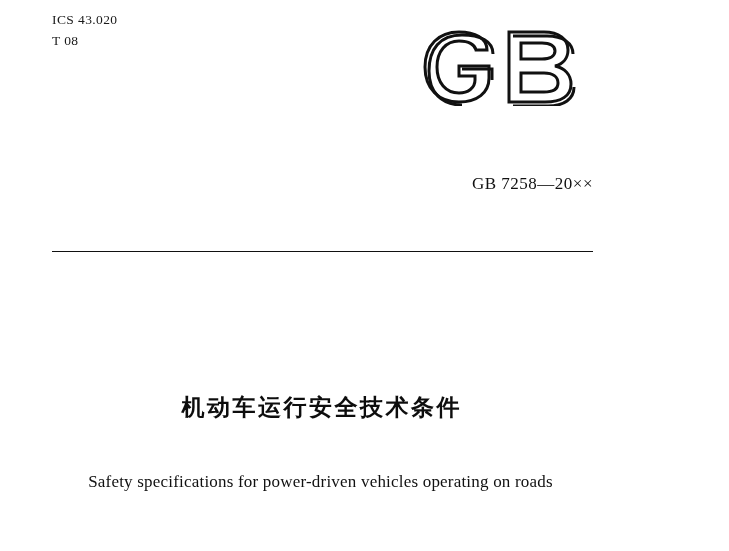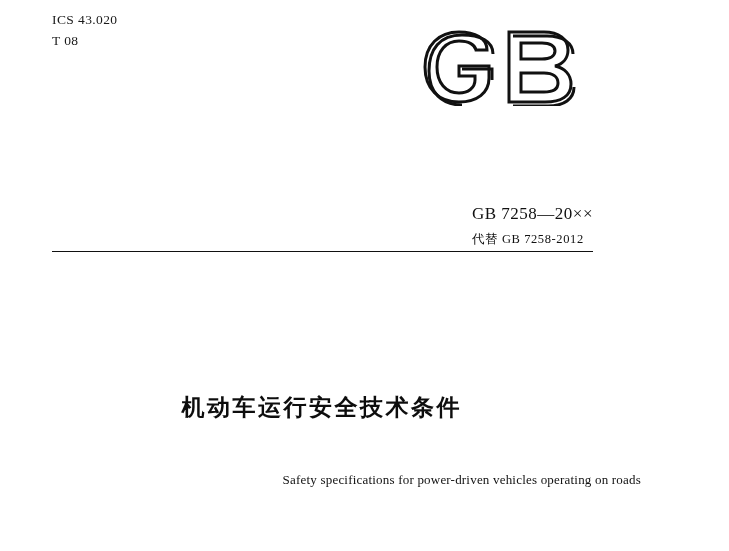--- a/index.html
+++ b/index.html
@@ -62,21 +62,22 @@
     letter-spacing: 13px;
     text-indent: 13px;
     color: #0d0d0d;
     white-space: nowrap;
   }
 
   
   .std-no-block {
     position: absolute;
     right: 48px;
-    top: 204px;
+    top: 174px;
+    text-align: right;
   }
   .std-no {
     font-family: "Liberation Serif", serif;
     font-size: 17px;
     letter-spacing: 0.5px;
     color: #111;
     white-space: nowrap;
   }
   .std-replaces {
     margin-top: 7px;
@@ -110,23 +111,23 @@
     letter-spacing: 2.5px;
     text-indent: 2.5px;
     color: #0d0d0d;
     white-space: nowrap;
   }
   .doc-title-en {
     position: absolute;
     left: 0;
     right: 0;
     top: 472px;
-    text-align: right;
+    text-align: center;
     font-family: "Liberation Serif", serif;
-    font-size: 13px;
+    font-size: 17px;
     letter-spacing: 0.2px;
     color: #111;
     white-space: nowrap;
   }
 </style>
 </head>
 <body>
 
 <div class="page">
 
@@ -150,21 +151,20 @@
         <path d="M108 45 L131 45 C140 45, 145 49, 145 55 C145 61, 140 64, 131 64 L108 64 Z"></path>
         <path d="M100 8 L134 8 C150 8, 160 15, 160 26"></path>
         <path d="M161 59 C161 71, 151 78, 135 78 L100 78"></path>
       </g>
     </svg>
   </div>
 
 
   <div class="std-no-block">
     <div class="std-no">GB 7258—20××</div>
-    <div class="std-replaces">代替 GB 7258-2012</div>
   </div>
 
   <div class="rule"></div>
 
   <div class="doc-title-cn">机动车运行安全技术条件</div>
   <div class="doc-title-en">Safety specifications for power-driven vehicles operating on roads</div>
 
 </div>
 
 </body></html>

